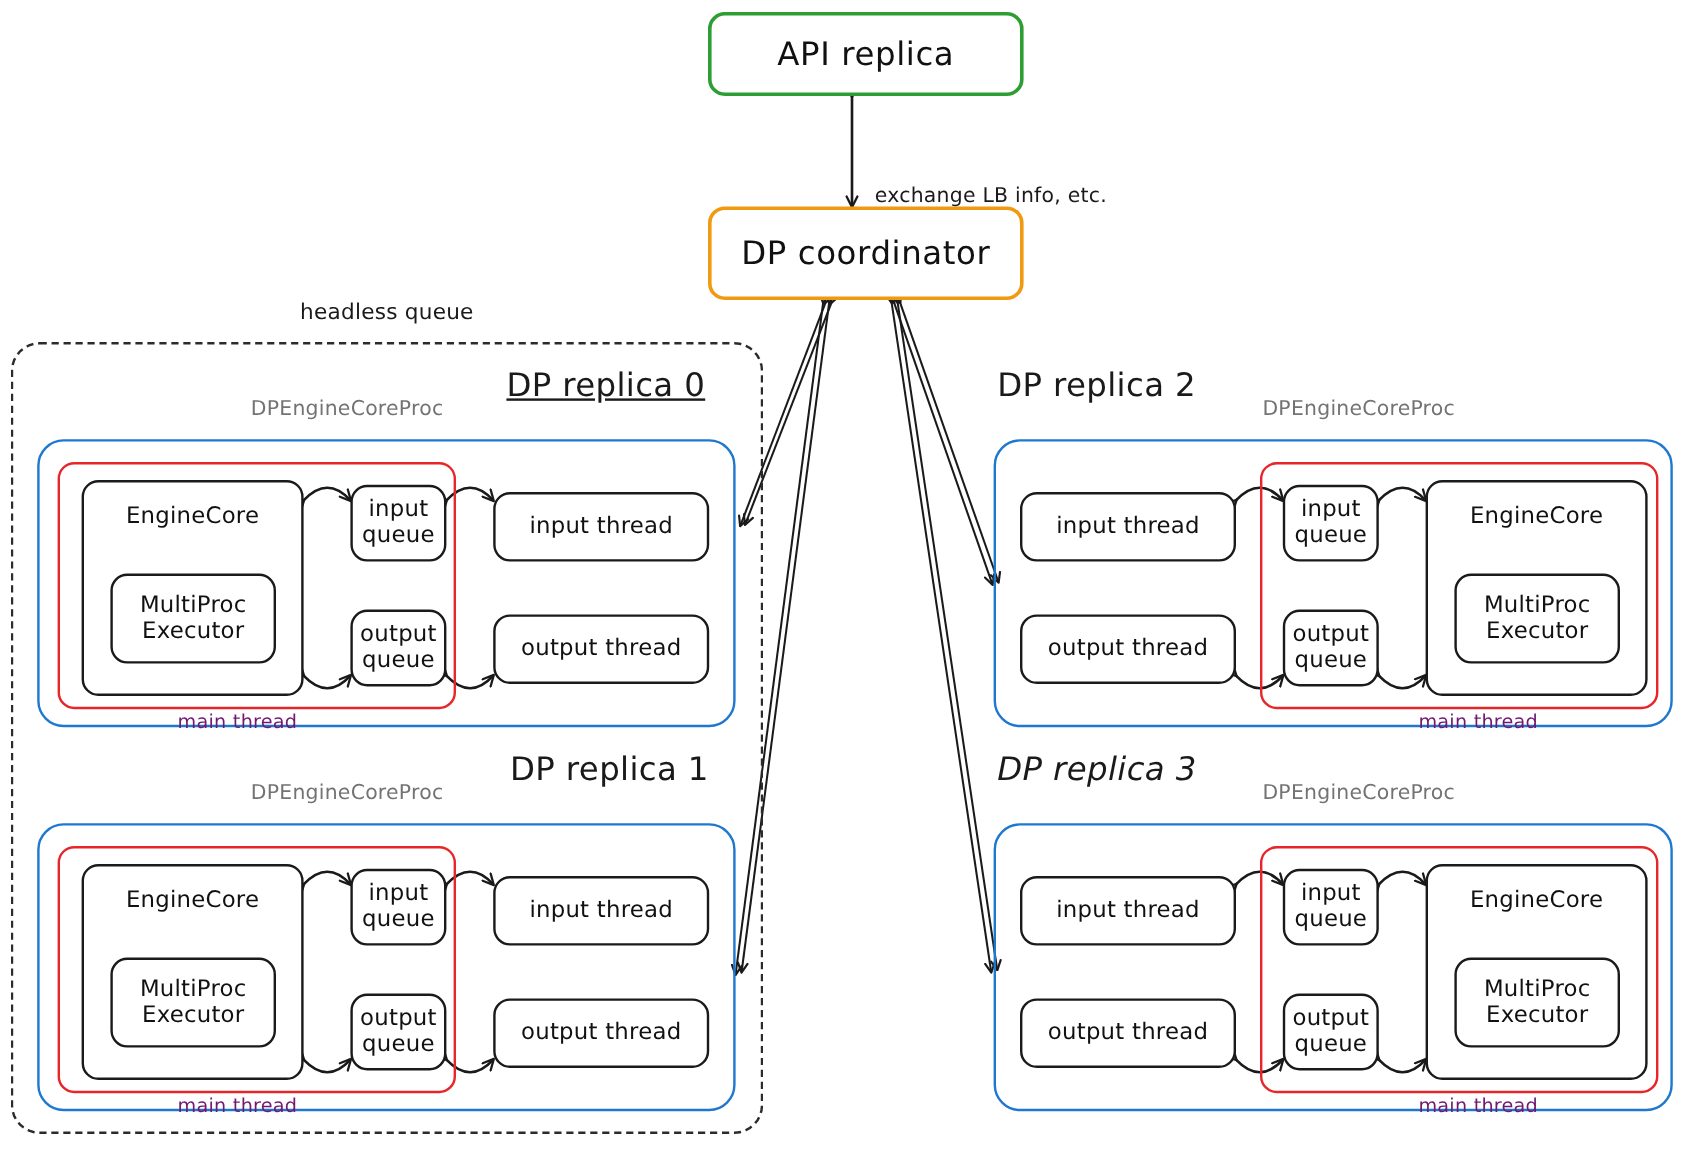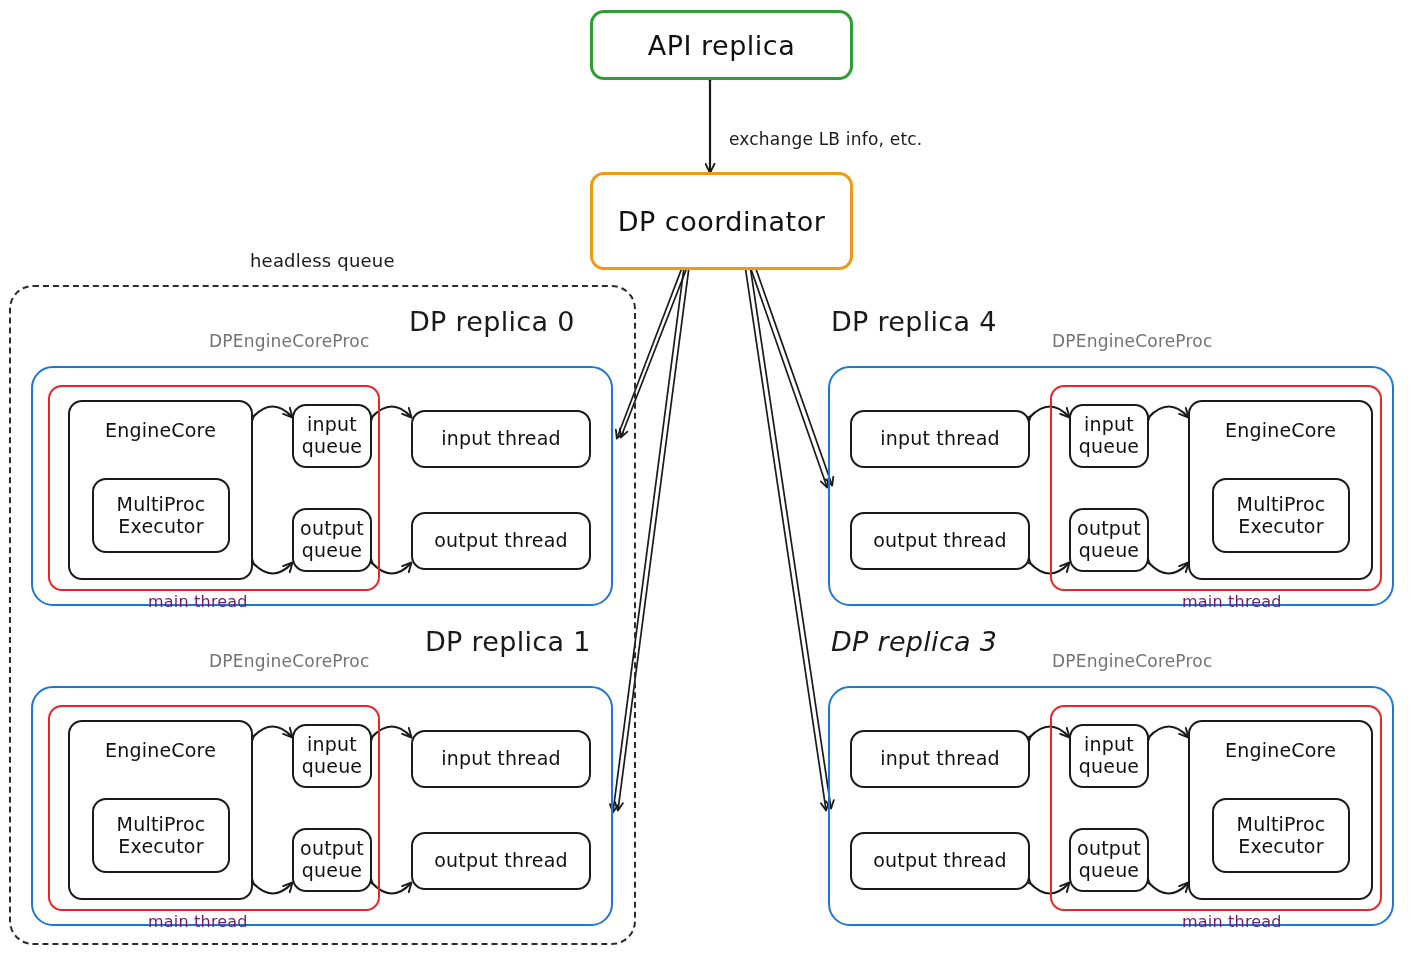--- a/index.html
+++ b/index.html
@@ -12,21 +12,21 @@
   .rbox{border:2.6px solid #1a1a1a;border-radius:14px;}
   .rbox.thin{border-width:2.4px;}
   .lbl{position:absolute;white-space:nowrap;}
   .t-hand{font-family:"DejaVu Sans","Liberation Sans",sans-serif;}
   .title-api{font-size:27px;letter-spacing:.5px;}
   .title-coord{font-size:27px;letter-spacing:.5px;}
   .replica-title{font-size:27px;letter-spacing:.3px;color:#1a1a1a;}
   .proc-label{font-size:17px;color:#737373;letter-spacing:.2px;}
   .mainthread-label{font-size:16px;color:#701a75;letter-spacing:.2px;}
   .headless-label{font-size:18px;color:#1a1a1a;letter-spacing:.2px;}
-  .exchange-label{font-size:17px;color:#1a1a1a;letter-spacing:.2px;}
+  .exchange-label{font-size:17px;color:#1a1a1a;letter-spacing:.2px;margin-top:24px;}
   .box-text{font-size:19px;line-height:1.15;letter-spacing:.2px;}
   .api-box{border:3px solid #2e9e34;border-radius:14px;}
   .coord-box{border:3px solid #f09a12;border-radius:14px;}
   .proc-box{position:absolute;box-sizing:border-box;border:2.8px solid #1f77d0;
             border-radius:22px;background:transparent;}
   .main-box{position:absolute;box-sizing:border-box;border:2.2px solid #e8262a;
             border-radius:14px;background:transparent;}
   .headless-box{position:absolute;box-sizing:border-box;border:2.2px dashed #2b2b2b;
             border-radius:24px;background:transparent;}
 </style>
@@ -95,30 +95,30 @@
       <path d="M1149,737 Q1169,716 1188,737" marker-start="url(#ah)" marker-end="url(#ah)"></path>
       <path d="M1030,883 Q1050,904 1069,883" marker-start="url(#ah)" marker-end="url(#ah)"></path>
       <path d="M1149,883 Q1169,904 1188,883" marker-start="url(#ah)" marker-end="url(#ah)"></path>
     </g>
   </svg>
 
   <div class="node api-box title-api t-hand" style="left:590px;top:10px;width:263px;height:70px;">
     <span>API replica</span>
   </div>
 
-  <div class="node coord-box title-coord t-hand" style="left:590px;top:172px;width:263px;height:98px;">
+  <div class="node coord-box title-coord t-hand" style="left:590px;top:172px;width:263px;height:78px;">
     <span>DP coordinator</span>
   </div>
 
   <div class="lbl exchange-label t-hand" style="left:729px;top:129px;">exchange LB info, etc.</div>
 
   <div class="lbl headless-label t-hand" style="left:250px;top:250px;">headless queue</div>
   <div class="headless-box" style="left:9px;top:285px;width:627px;height:660px;"></div>
 
-  <div class="lbl replica-title t-hand" style="left:409px;top:306px;">DP replica 0</div>
+  <div class="lbl replica-title t-hand" style="left:422px;top:306px;text-decoration:underline;">DP replica 0</div>
   <div class="lbl proc-label t-hand" style="left:209px;top:331px;">DPEngineCoreProc</div>
 
   <div class="proc-box" style="left:31px;top:366px;width:582px;height:240px;"></div>
   <div class="main-box" style="left:48px;top:385px;width:332px;height:206px;"></div>
   <div class="lbl mainthread-label t-hand" style="left:148px;top:592px;">main thread</div>
 
   <div class="node rbox box-text t-hand" style="left:68px;top:400px;width:185px;height:180px;align-items:flex-start;padding-top:18px;">
     <span>EngineCore</span>
   </div>
   <div class="node rbox thin box-text t-hand" style="left:92px;top:478px;width:138px;height:75px;flex-direction:column;">
@@ -162,21 +162,21 @@
     <span>output</span>
     <span>queue</span>
   </div>
   <div class="node rbox box-text t-hand" style="left:411px;top:730px;width:180px;height:58px;">
     <span>input thread</span>
   </div>
   <div class="node rbox box-text t-hand" style="left:411px;top:832px;width:180px;height:58px;">
     <span>output thread</span>
   </div>
 
-  <div class="lbl replica-title t-hand" style="left:831px;top:306px;">DP replica 4</div>
+  <div class="lbl replica-title t-hand" style="left:831px;top:306px;">DP replica 2</div>
   <div class="lbl proc-label t-hand" style="left:1052px;top:331px;">DPEngineCoreProc</div>
 
   <div class="proc-box" style="left:828px;top:366px;width:566px;height:240px;"></div>
   <div class="main-box" style="left:1050px;top:385px;width:332px;height:206px;"></div>
   <div class="lbl mainthread-label t-hand" style="left:1182px;top:592px;">main thread</div>
 
   <div class="node rbox box-text t-hand" style="left:850px;top:410px;width:180px;height:58px;">
     <span>input thread</span>
   </div>
   <div class="node rbox box-text t-hand" style="left:850px;top:512px;width:180px;height:58px;">

